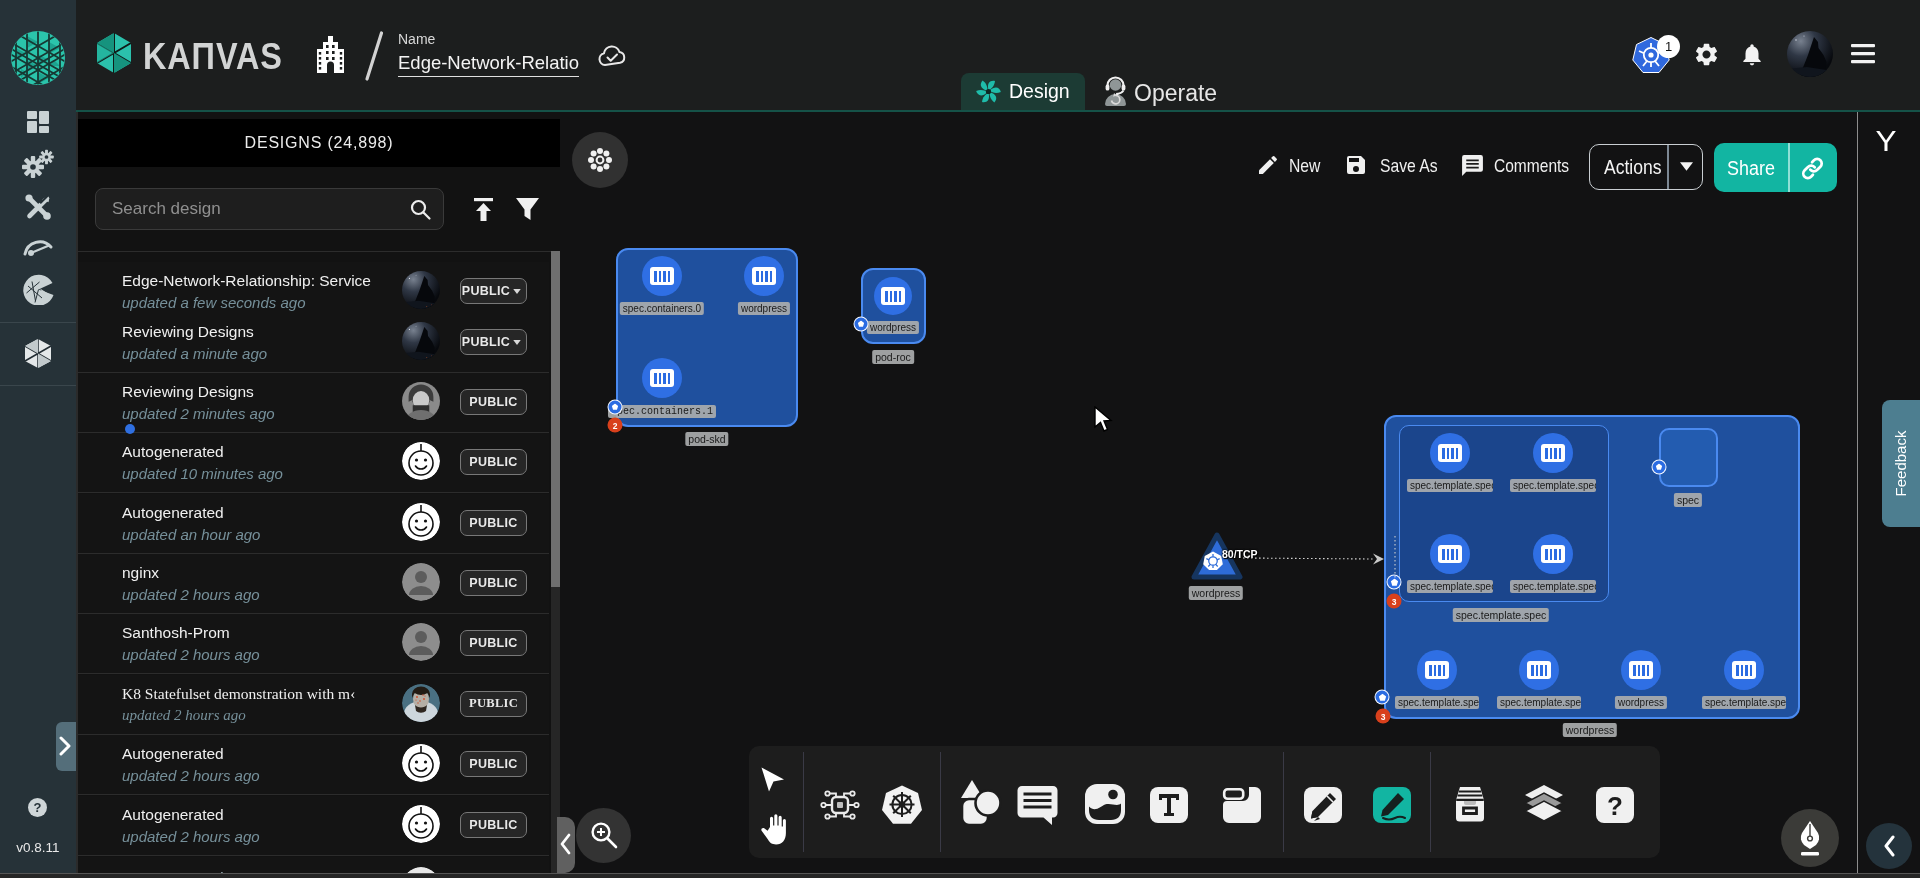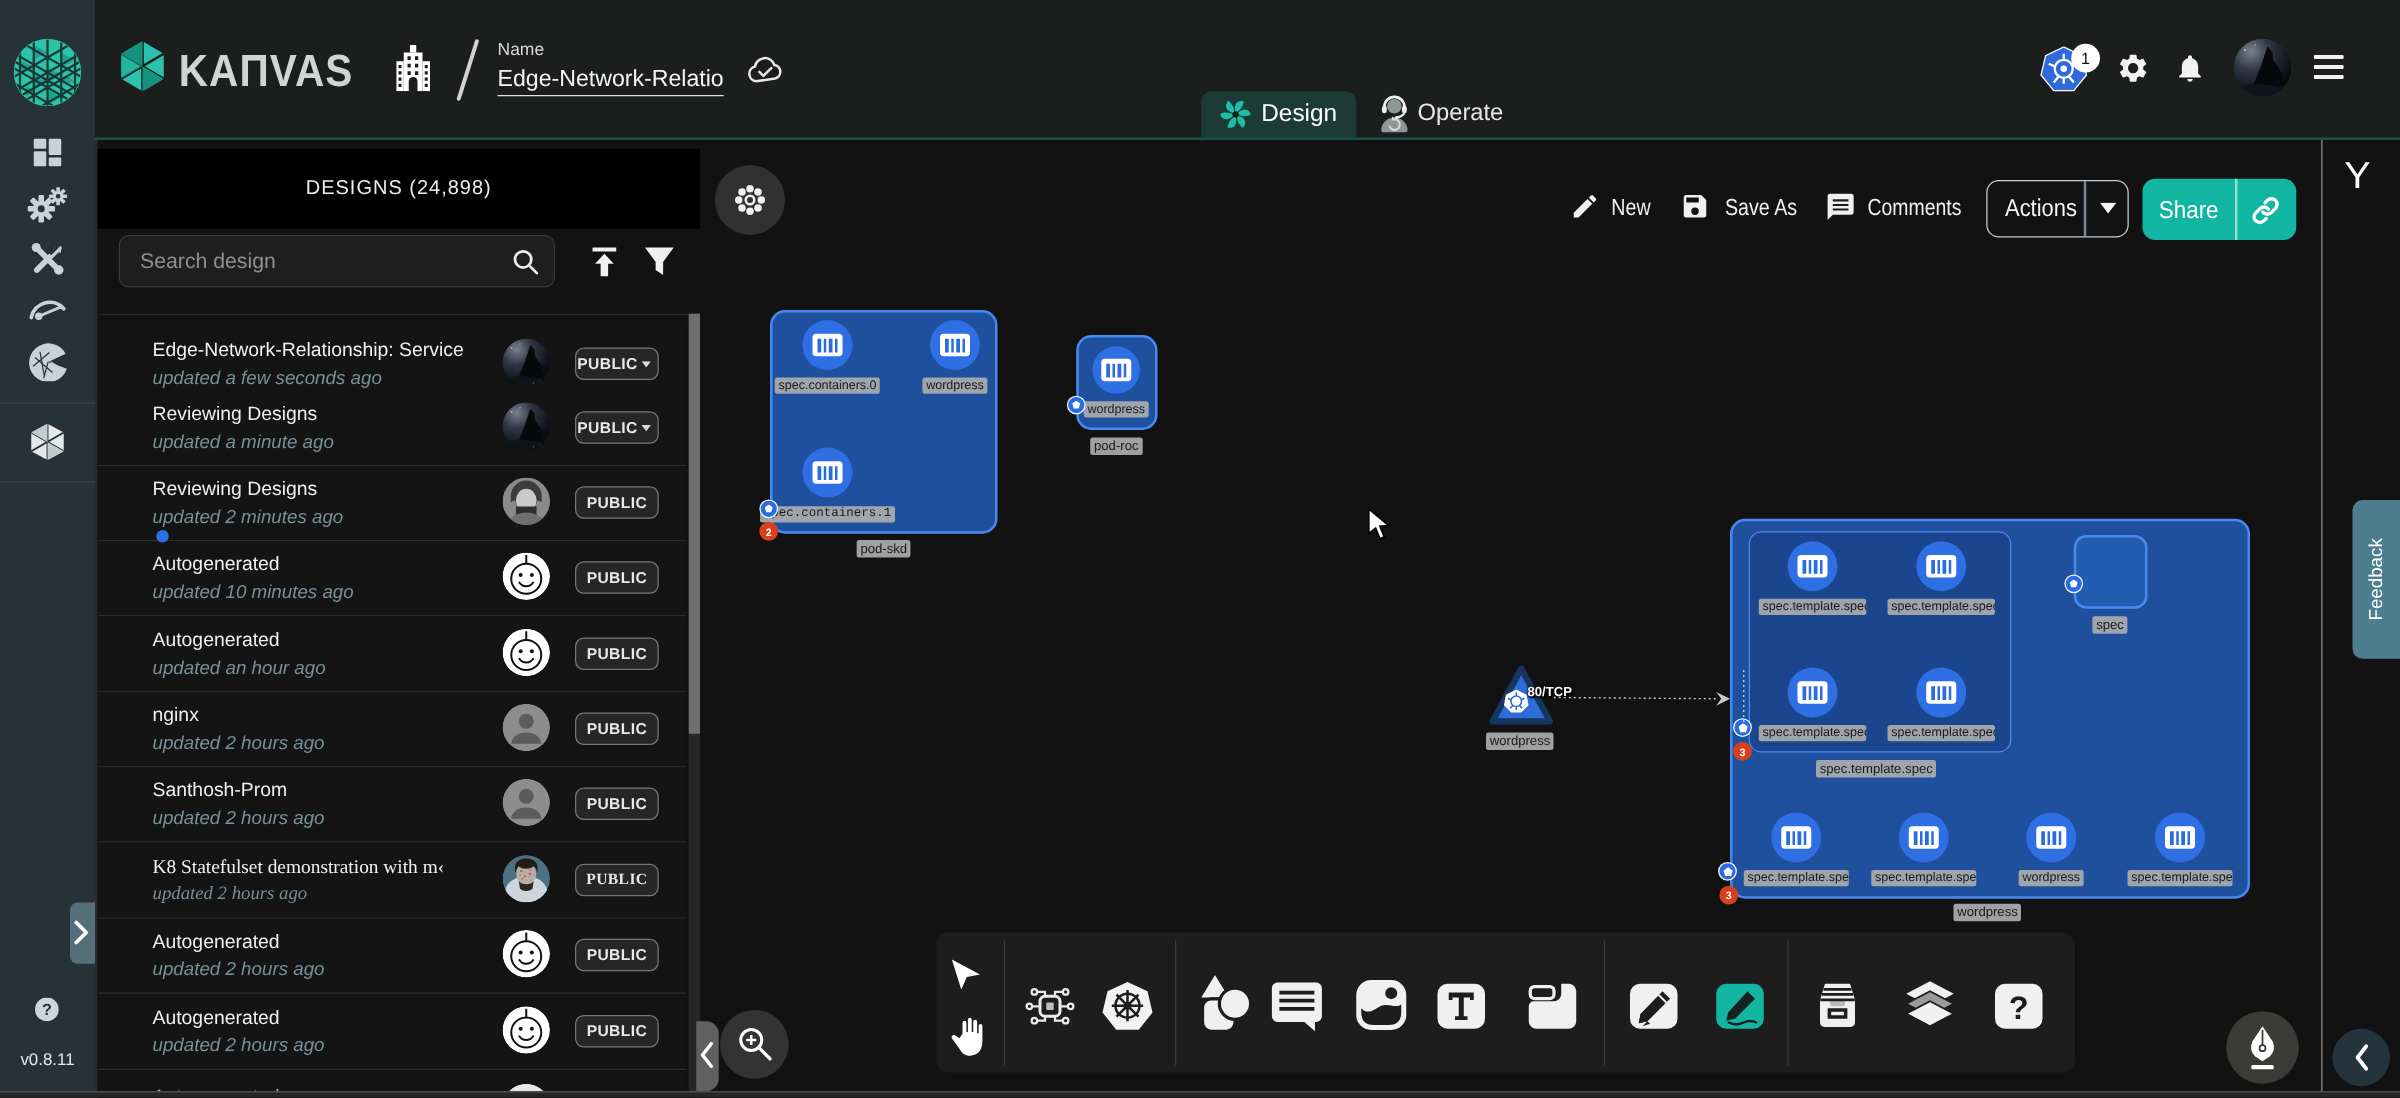--- a/index.html
+++ b/index.html
@@ -203,21 +203,21 @@
     <circle cx="13.5" cy="9" r="5.8" fill="#8f9697"></circle>
     <path d="M3 28 a10.5 10 0 0 1 21 0 q0 2 -2 2 H5 q-2 0 -2 -2z" fill="#8f9697"></path>
     <path d="M5.5 9.5 a8 8 0 0 1 16 0" fill="none" stroke="#f0f0f0" stroke-width="2.2"></path>
     <rect x="3.6" y="8.6" width="3.8" height="6" rx="1.9" fill="#f0f0f0"></rect>
     <rect x="19.6" y="8.6" width="3.8" height="6" rx="1.9" fill="#f0f0f0"></rect>
     <path d="M21.5 14.5 a8 6 0 0 1 -6 3.4" fill="none" stroke="#f0f0f0" stroke-width="1.8"></path>
     <circle cx="15.2" cy="18" r="1.3" fill="#f0f0f0"></circle>
     <path d="M9.5 24.5 a4.2 4.2 0 1 0 4 -5" fill="none" stroke="#dadada" stroke-width="1.7"></path>
     <path d="M12 17 l2.6 2.4 -3.4 1.4 z" fill="#dadada"></path>
   </svg>
-  <div class="abs" style="left:1134px;top:80px;font-size:19px;color:#e6e6e6;">Operate</div>
+  <div class="abs" style="left:1134px;top:80px;font-size:23px;color:#e6e6e6;">Operate</div>
 
   <svg class="abs" style="left:1632px;top:37px;" width="38" height="37" viewBox="0 0 38 37">
     <path d="M19 0.5 L33.5 7.5 L37.2 23 L27 35.5 L11 35.5 L0.8 23 L4.5 7.5 Z" fill="#3069de" stroke="#fff" stroke-width="1"></path>
     <g stroke="#fff" stroke-width="1.8" fill="none">
       <circle cx="19" cy="18" r="7.2"></circle>
       <path d="M19 6 V11 M19 25 V30 M7 14 L12 16.2 M31 14 L26 16.2 M11 29 L15 24 M27 29 L23 24"></path>
     </g>
     <circle cx="19" cy="18" r="2.6" fill="#fff"></circle>
   </svg>
   <div class="abs" style="left:1657px;top:35px;width:23px;height:23px;border-radius:50%;background:#fff;color:#111;font-size:13px;display:flex;align-items:center;justify-content:center;">1</div>
@@ -236,21 +236,21 @@
         <circle cx="17" cy="5" r="0.5" fill="#dfe5f0"></circle>
       </svg>
   </div>
   <svg class="abs" style="left:1851px;top:44px;" width="24" height="20" viewBox="0 0 24 20" fill="#f2f2f2">
     <rect x="0" y="0" width="24" height="3.2" rx="1"></rect>
       <rect x="0" y="8" width="24" height="3.2" rx="1"></rect>
       <rect x="0" y="16" width="24" height="3.2" rx="1"></rect>
   </svg>
 
   <div class="abs" id="panel" style="left:76px;top:112px;width:484px;height:766px;background:#121212;border-left:2px solid #2b2b2b;"></div>
-  <div class="abs" id="designs-hdr" style="left:78px;top:119px;width:482px;height:64px;background:#000;color:#ececec;font-size:16px;letter-spacing:0.8px;display:flex;align-items:center;justify-content:center;">DESIGNS (24,898)</div>
+  <div class="abs" id="designs-hdr" style="left:78px;top:119px;width:482px;height:48px;background:#000;color:#ececec;font-size:16px;letter-spacing:0.8px;display:flex;align-items:center;justify-content:center;">DESIGNS (24,898)</div>
 
   <div class="abs" style="left:95px;top:188px;width:349px;height:42px;background:#1e1e1e;border:1px solid #3a3a3a;border-radius:8px;color:#8f8f8f;font-size:17px;line-height:40px;padding-left:16px;">Search design</div>
   <svg class="abs" style="left:409px;top:198px;" width="23" height="23" viewBox="0 0 23 23">
     <circle cx="9.5" cy="9.5" r="6.5" fill="none" stroke="#ededed" stroke-width="2.2"></circle>
     <path d="M14.5 14.5 L20.5 20.5" stroke="#ededed" stroke-width="2.2" stroke-linecap="round"></path>
   </svg>
   <svg class="abs" style="left:471px;top:197px;" width="25" height="25" viewBox="0 0 25 25" fill="#f0f0f0">
     <rect x="3" y="1" width="19" height="3.2"></rect>
     <path d="M12.5 6 L20 14 H15.5 V24 H9.5 V14 H5 Z"></path>
   </svg>

